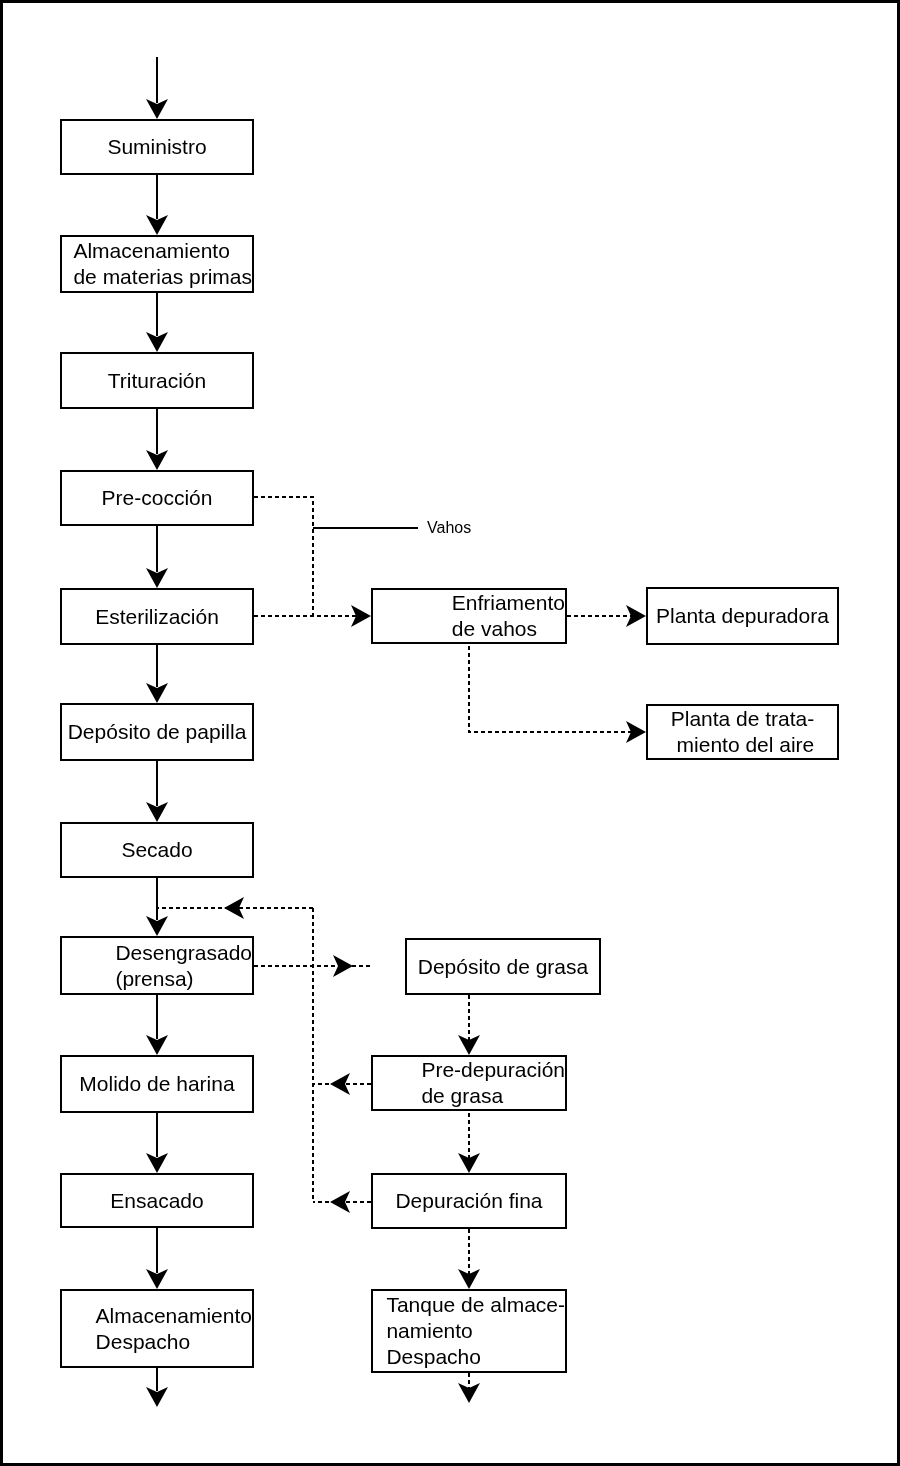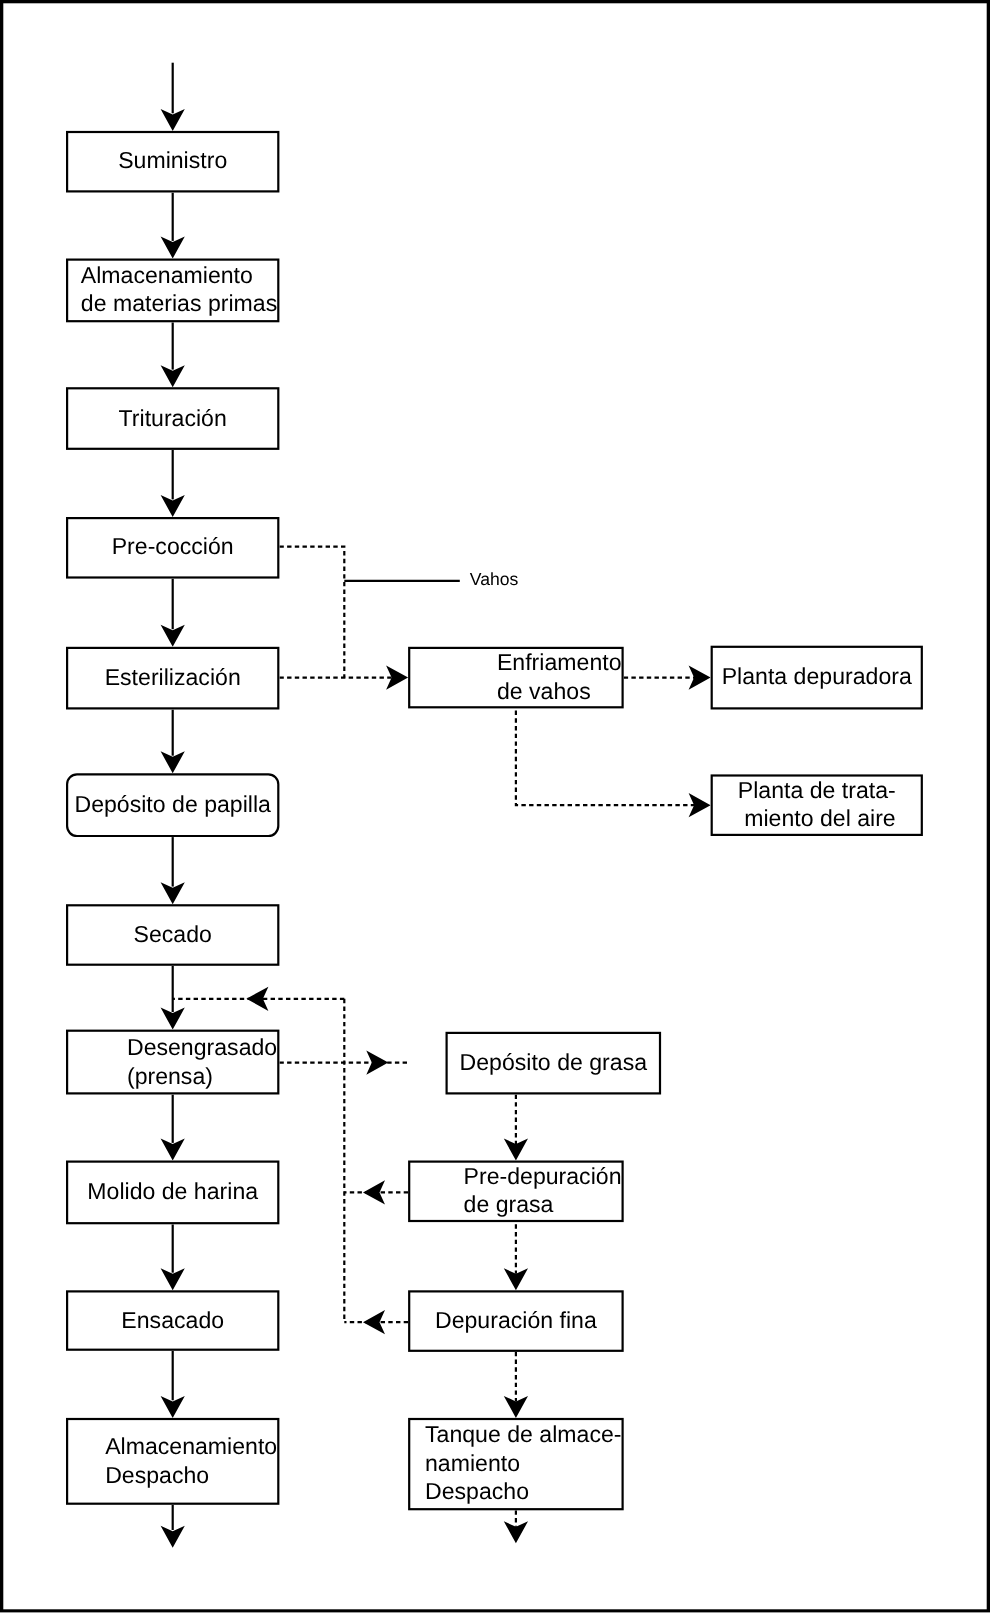--- a/index.html
+++ b/index.html
@@ -165,21 +165,21 @@
   </div>
 
   <div class="node" style="left:60px;top:470px;width:194px;height:56px;">
     <span>Pre-cocción</span>
   </div>
 
   <div class="node" style="left:60px;top:588px;width:194px;height:57px;">
     <span>Esterilización</span>
   </div>
 
-  <div class="node" style="left:60px;top:703px;width:194px;height:58px;border-radius:10px;">
+  <div class="node" style="left:60px;top:703px;width:194px;height:58px;">
     <span>Depósito de papilla</span>
   </div>
 
   <div class="node" style="left:60px;top:822px;width:194px;height:56px;">
     <span>Secado</span>
   </div>
 
   <div class="node align-left" style="left:60px;top:936px;width:194px;height:59px;padding-left:28px;">
     <span>Desengrasado
 (prensa)</span>

